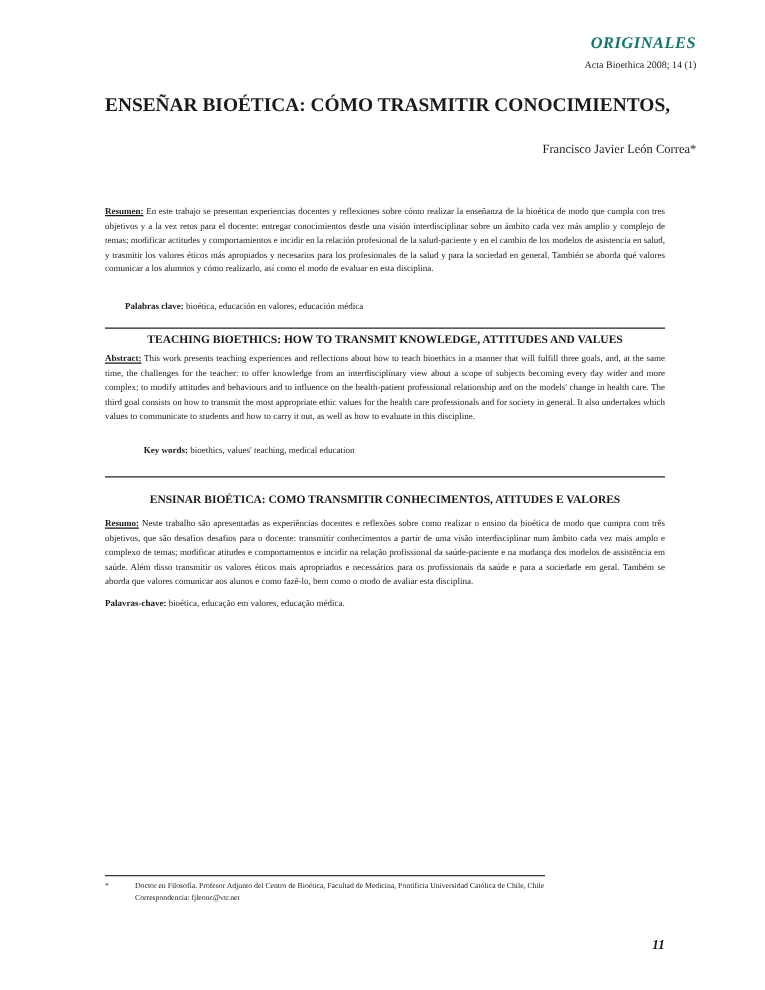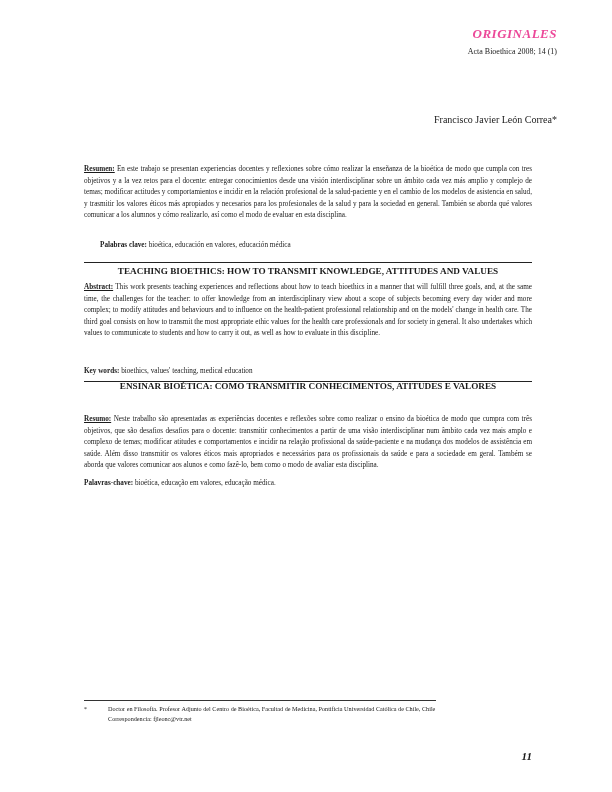--- a/index.html
+++ b/index.html
@@ -1,20 +1,20 @@
 <!DOCTYPE html>
 <html><head>
 <meta charset="utf-8">
 <style>
   html, body { margin: 0; padding: 0; background: #ffffff; }
   body { width: 612px; height: 792px; position: relative; overflow: hidden;
          font-family: "Liberation Serif", "DejaVu Serif", serif; color: #1a1a1a; }
   .abs { position: absolute; }
   .section-tag { right: 55px; top: 26px; font-size: 13px; font-weight: bold; font-style: italic;
-                 color: #ec4899; letter-spacing: 0.5px; }
+                 color: #0f766e; letter-spacing: 0.5px; }
   .journal-ref { right: 55px; top: 47px; font-size: 8px; margin-left: 15px; }
   .title { left: 60px; width: 500px; top: 75px; text-align: center; font-size: 15.5px;
            font-weight: bold; line-height: 20px; }
   .author { right: 55px; top: 114px; font-size: 10px; }
   .para { left: 84px; width: 448px; font-size: 7.2px; line-height: 11.6px; text-align: justify; }
   .para .lead { font-weight: bold; text-decoration: underline; }
   .kw { left: 84px; width: 448px; font-size: 7.2px; line-height: 11.6px; }
   .kw .lead { font-weight: bold; }
   .rule { left: 84px; width: 448px; border-top: 1.5px solid #222; height: 0; }
   .subhead { left: 84px; width: 448px; text-align: center; font-size: 9.2px; font-weight: bold; }
@@ -24,46 +24,47 @@
   .footnote .body { margin-left: 24px; }
   .page-num { right: 80px; top: 750px; font-size: 11px; font-weight: bold; font-style: italic; }
 </style>
 </head>
 <body>
 
 <div class="abs section-tag">ORIGINALES</div>
 <div class="abs journal-ref">Acta Bioethica 2008; 14 (1)</div>
 
 <div class="abs title">
+  <div>ENSEÑAR BIOÉTICA: CÓMO TRASMITIR CONOCIMIENTOS,</div>
 </div>
 
 <div class="abs author">Francisco Javier León Correa*</div>
 
 <div class="abs para" style="top:164px;">
   <span class="lead">Resumen:</span>
   <span>En este trabajo se presentan experiencias docentes y reflexiones sobre cómo realizar la enseñanza de la bioética de modo que cumpla con tres objetivos y a la vez retos para el docente: entregar conocimientos desde una visión interdisciplinar sobre un ámbito cada vez más amplio y complejo de temas; modificar actitudes y comportamientos e incidir en la relación profesional de la salud-paciente y en el cambio de los modelos de asistencia en salud, y trasmitir los valores éticos más apropiados y necesarios para los profesionales de la salud y para la sociedad en general. También se aborda qué valores comunicar a los alumnos y cómo realizarlo, así como el modo de evaluar en esta disciplina.</span>
 </div>
 <div class="abs kw" style="top:240px;margin-left:16px;">
   <span class="lead">Palabras clave:</span>
   <span>bioética, educación en valores, educación médica</span>
 </div>
 
 <div class="abs rule" style="top:262px;"></div>
 <div class="abs subhead" style="top:266px;">TEACHING BIOETHICS: HOW TO TRANSMIT KNOWLEDGE, ATTITUDES AND VALUES</div>
 <div class="abs para" style="top:282px;">
   <span class="lead">Abstract:</span>
   <span>This work presents teaching experiences and reflections about how to teach bioethics in a manner that will fulfill three goals, and, at the same time, the challenges for the teacher: to offer knowledge from an interdisciplinary view about a scope of subjects becoming every day wider and more complex; to modify attitudes and behaviours and to influence on the health-patient professional relationship and on the models' change in health care. The third goal consists on how to transmit the most appropriate ethic values for the health care professionals and for society in general. It also undertakes which values to communicate to students and how to carry it out, as well as how to evaluate in this discipline.</span>
 </div>
-<div class="abs kw" style="top:366px;">
+<div class="abs kw" style="top:355px;margin-left:31px;">
   <span class="lead">Key words:</span>
   <span>bioethics, values' teaching, medical education</span>
 </div>
 
 <div class="abs rule" style="top:381px;"></div>
-<div class="abs subhead" style="top:381px;">ENSINAR BIOÉTICA: COMO TRANSMITIR CONHECIMENTOS, ATITUDES E VALORES</div>
+<div class="abs subhead" style="top:394px;">ENSINAR BIOÉTICA: COMO TRANSMITIR CONHECIMENTOS, ATITUDES E VALORES</div>
 <div class="abs para" style="top:414px;">
   <span class="lead">Resumo:</span>
   <span>Neste trabalho são apresentadas as experiências docentes e reflexões sobre como realizar o ensino da bioética de modo que cumpra com três objetivos, que são desafios desafios para o docente: transmitir conhecimentos a partir de uma visão interdisciplinar num âmbito cada vez mais amplo e complexo de temas; modificar atitudes e comportamentos e incidir na relação profissional da saúde-paciente e na mudança dos modelos de assistência em saúde. Além disso transmitir os valores éticos mais apropriados e necessários para os profissionais da saúde e para a sociedade em geral. Também se aborda que valores comunicar aos alunos e como fazê-lo, bem como o modo de avaliar esta disciplina.</span>
 </div>
 <div class="abs kw" style="top:478px;">
   <span class="lead">Palavras-chave:</span>
   <span>bioética, educação em valores, educação médica.</span>
 </div>
 
 <div class="abs fn-rule" style="top:700px;"></div>

